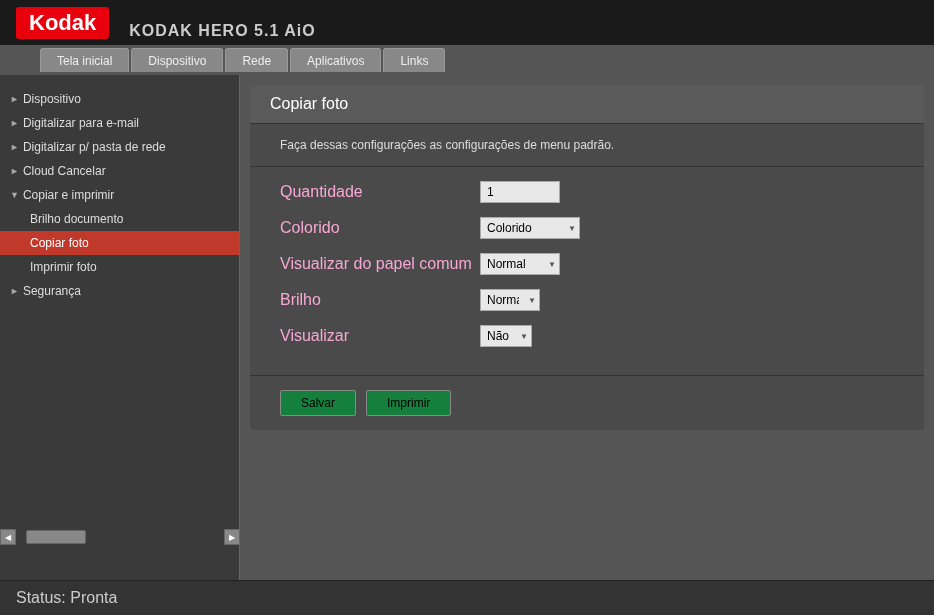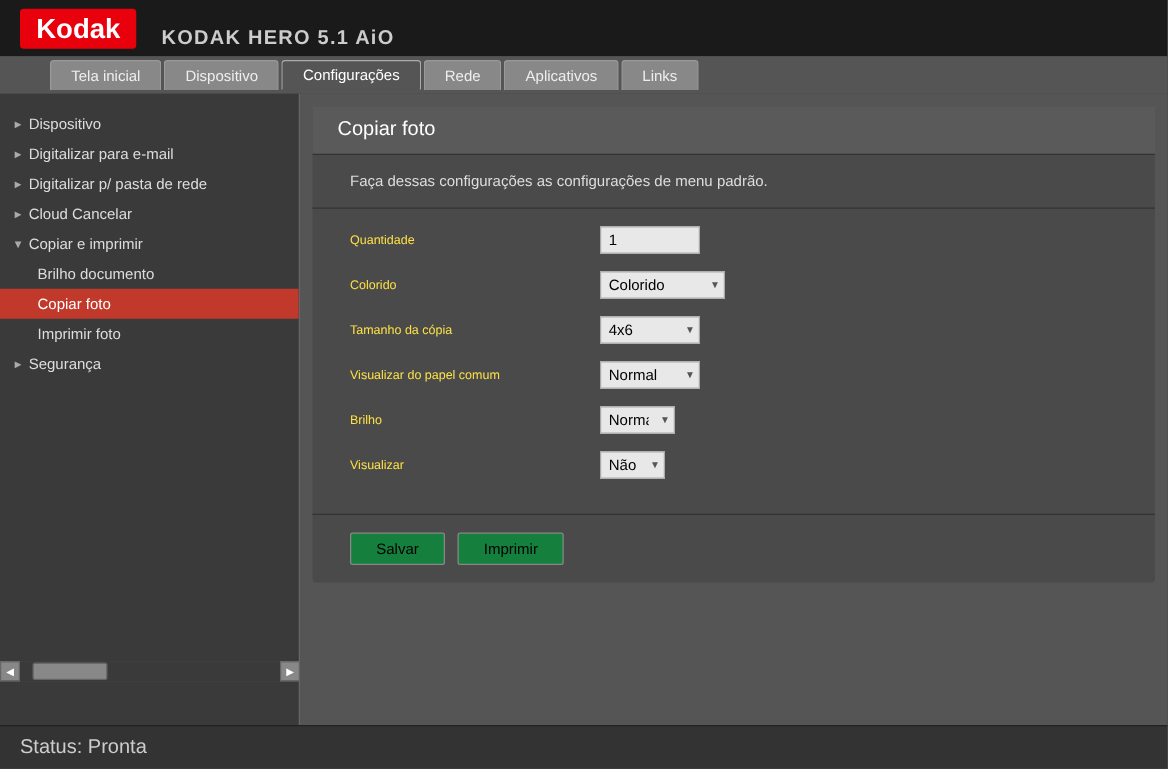--- a/index.html
+++ b/index.html
@@ -144,22 +144,22 @@
     #form-area {
       padding: 14px 30px;
     }
     .form-row {
       display: flex;
       align-items: center;
       margin-bottom: 14px;
     }
     .form-label {
       width: 200px;
-      color: #fde047;
-      font-size: 10px;
+      color: #f9a8d4;
+      font-size: 16px;
     }
     .form-control {
       background: #e8e8e8;
       border: 1px solid #aaa;
       padding: 2px 6px;
       font-size: 12px;
       color: #000;
       height: 22px;
     }
     .form-input {
@@ -269,21 +269,20 @@
 <body>
 
 <div id="header">
   <div id="kodak-logo">Kodak</div>
   <div id="app-title">KODAK HERO 5.1 AiO</div>
 </div>
 
 <div id="nav-tabs">
   <div class="nav-tab">Tela inicial</div>
   <div class="nav-tab">Dispositivo</div>
-  <div class="nav-tab active">Configurações</div>
   <div class="nav-tab">Rede</div>
   <div class="nav-tab">Aplicativos</div>
   <div class="nav-tab">Links</div>
 </div>
 
 <div id="main" style="position:relative;">
 
   <div id="sidebar">
     <div class="sidebar-group">
       <div class="sidebar-item-parent">
@@ -333,30 +332,20 @@
         <div class="form-row">
           <div class="form-label">Colorido</div>
           <div class="select-wrapper">
             <select class="form-select select-colorido">
               <option>Colorido</option>
               <option>Preto e branco</option>
             </select>
           </div>
         </div>
 
-        <div class="form-row">
-          <div class="form-label">Tamanho da cópia</div>
-          <div class="select-wrapper">
-            <select class="form-select select-tamanho">
-              <option>4x6</option>
-              <option>5x7</option>
-              <option>8x10</option>
-            </select>
-          </div>
-        </div>
 
         <div class="form-row">
           <div class="form-label">Visualizar do papel comum</div>
           <div class="select-wrapper">
             <select class="form-select select-normal">
               <option>Normal</option>
               <option>Alta</option>
               <option>Rascunho</option>
             </select>
           </div>

